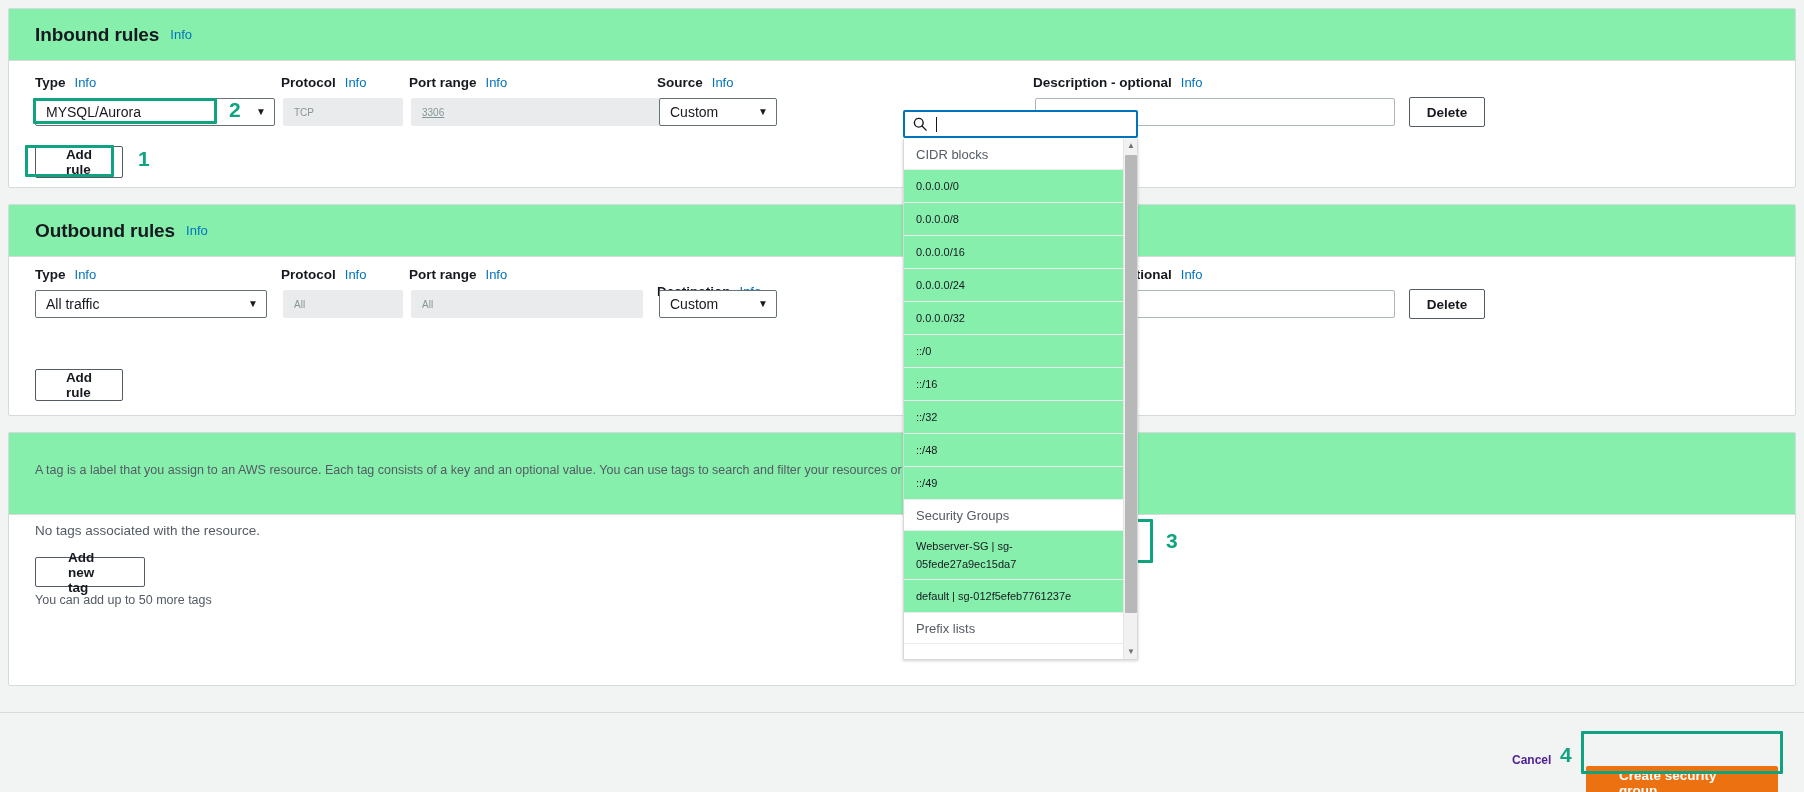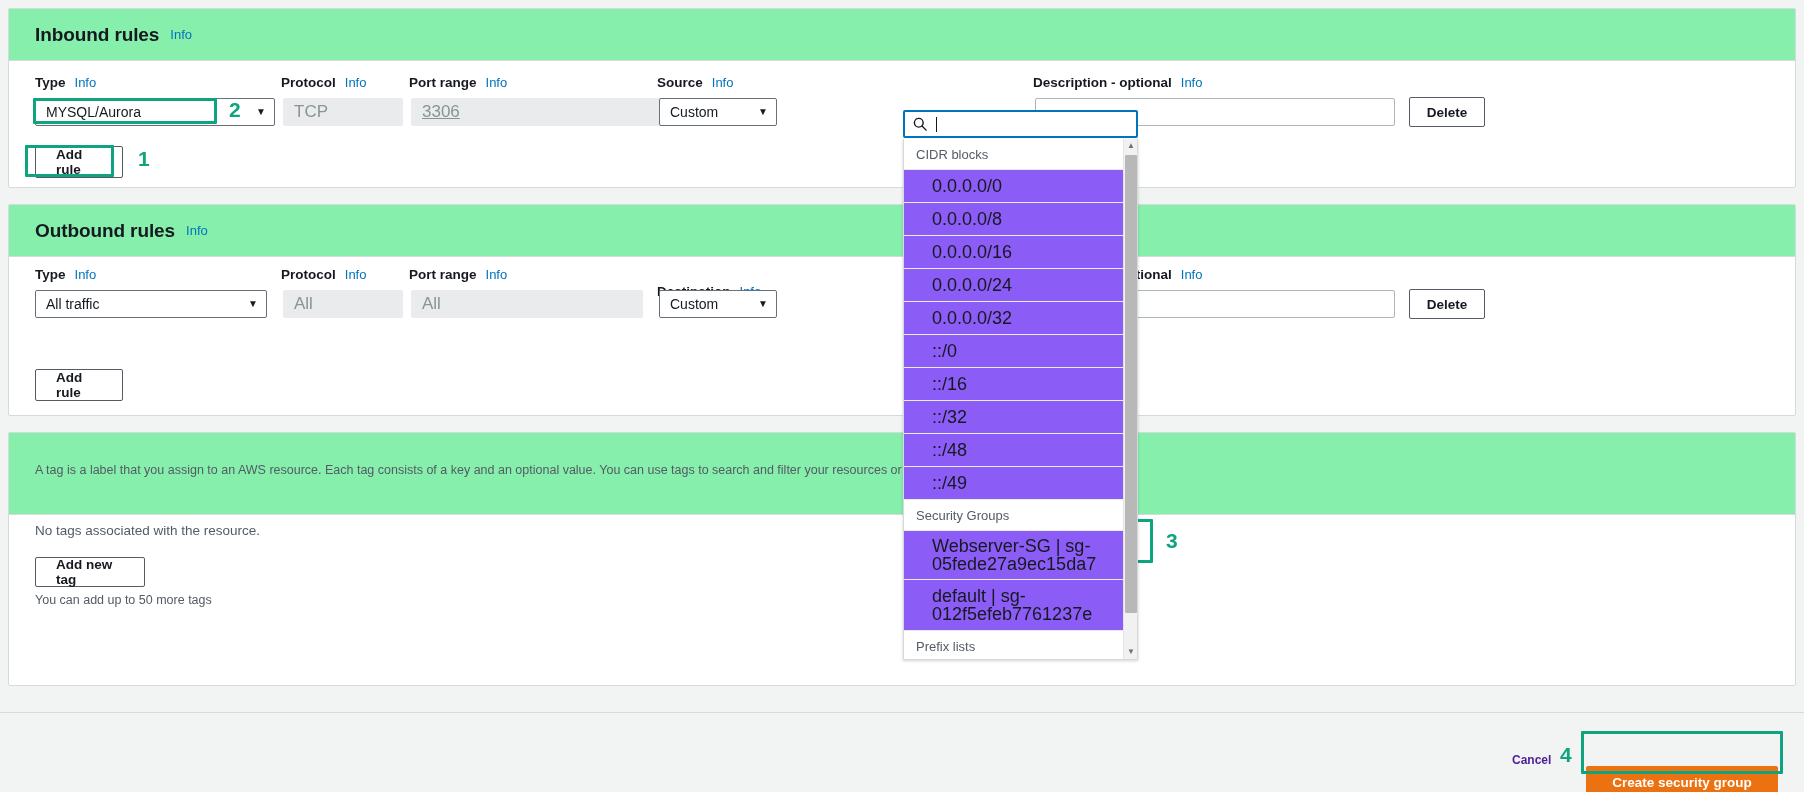--- a/index.html
+++ b/index.html
@@ -73,21 +73,21 @@
     line-height: 1;
   }
   .input-disabled {
     position: absolute;
     height: 28px;
     background: #e9ebed;
     border: 1px solid #e9ebed;
     border-radius: 2px;
     display: flex; align-items: center;
     padding: 0 10px;
-    font-size: 17px;
+    font-size: 10px;
     color: #879596;
   }
   .input-text {
     position: absolute;
     height: 28px;
     background: #ffffff;
     border: 1px solid #aab7b8;
     border-radius: 2px;
     padding: 0 10px;
     font-size: 14px;
@@ -97,21 +97,21 @@
     position: absolute;
     height: 30px;
     border: 1px solid #545b64;
     border-radius: 2px;
     background: #ffffff;
     color: #16191f;
     font-size: 13.5px;
     font-weight: bold;
     display: flex; align-items: center; justify-content: center;
     cursor: pointer;
-    padding: 0 20px;
+    padding: 0 32px;
     font-family: "Liberation Sans", sans-serif;
   }
   .btn-primary {
     background: #ec7211;
     border: 1px solid #ec7211;
     color: #ffffff;
   }
   .link-btn {
     position: absolute;
     color: #4c1d95;
@@ -187,27 +187,27 @@
     width: 221px; height: 100%;
   }
   .dd-group {
     font-size: 13px;
     color: #545b64;
     padding: 8px 12px 7px 12px;
     border-bottom: 1px solid #eaeded;
     background: #ffffff;
   }
   .dd-item {
-    font-size: 18px;
-    color: #16191f;
-    padding: 7px 12px 7px 28px;
+    font-size: 11px;
+    color: #16191f;
+    padding: 7px 12px 7px 12px;
     border-bottom: 1px solid #eaeded;
     line-height: 18px;
     cursor: pointer;
-    background: #8b5cf6;
+    background: #86efac;
   }
   .dd-item.two-line { padding-top: 6px; padding-bottom: 6px; }
   .dd-scrollbar {
     position: absolute;
     right: 0; top: 0;
     width: 14px; height: 100%;
     background: #f1f1f1;
     border-left: 1px solid #e4e4e4;
   }
   .dd-scrollbar .arrow {

